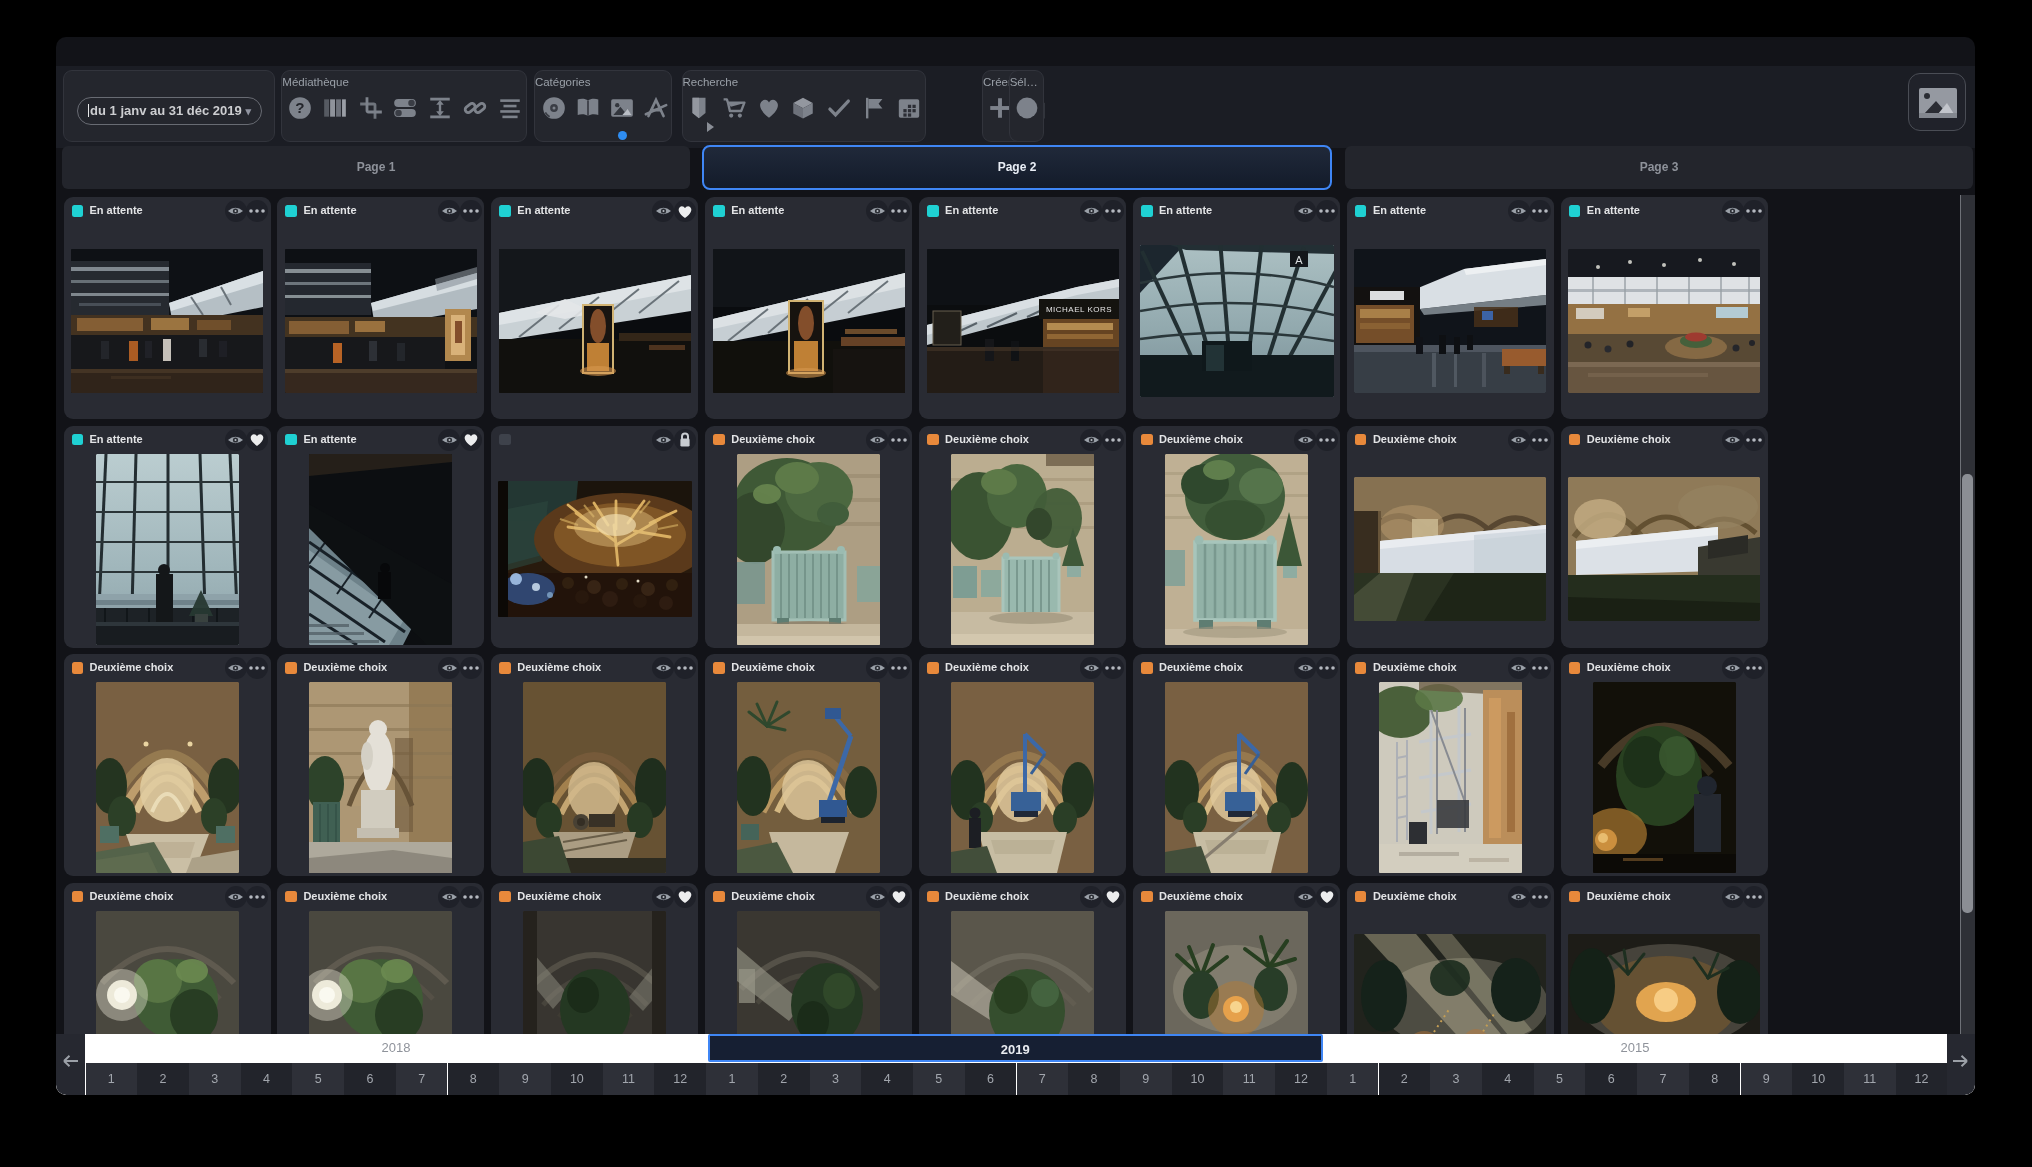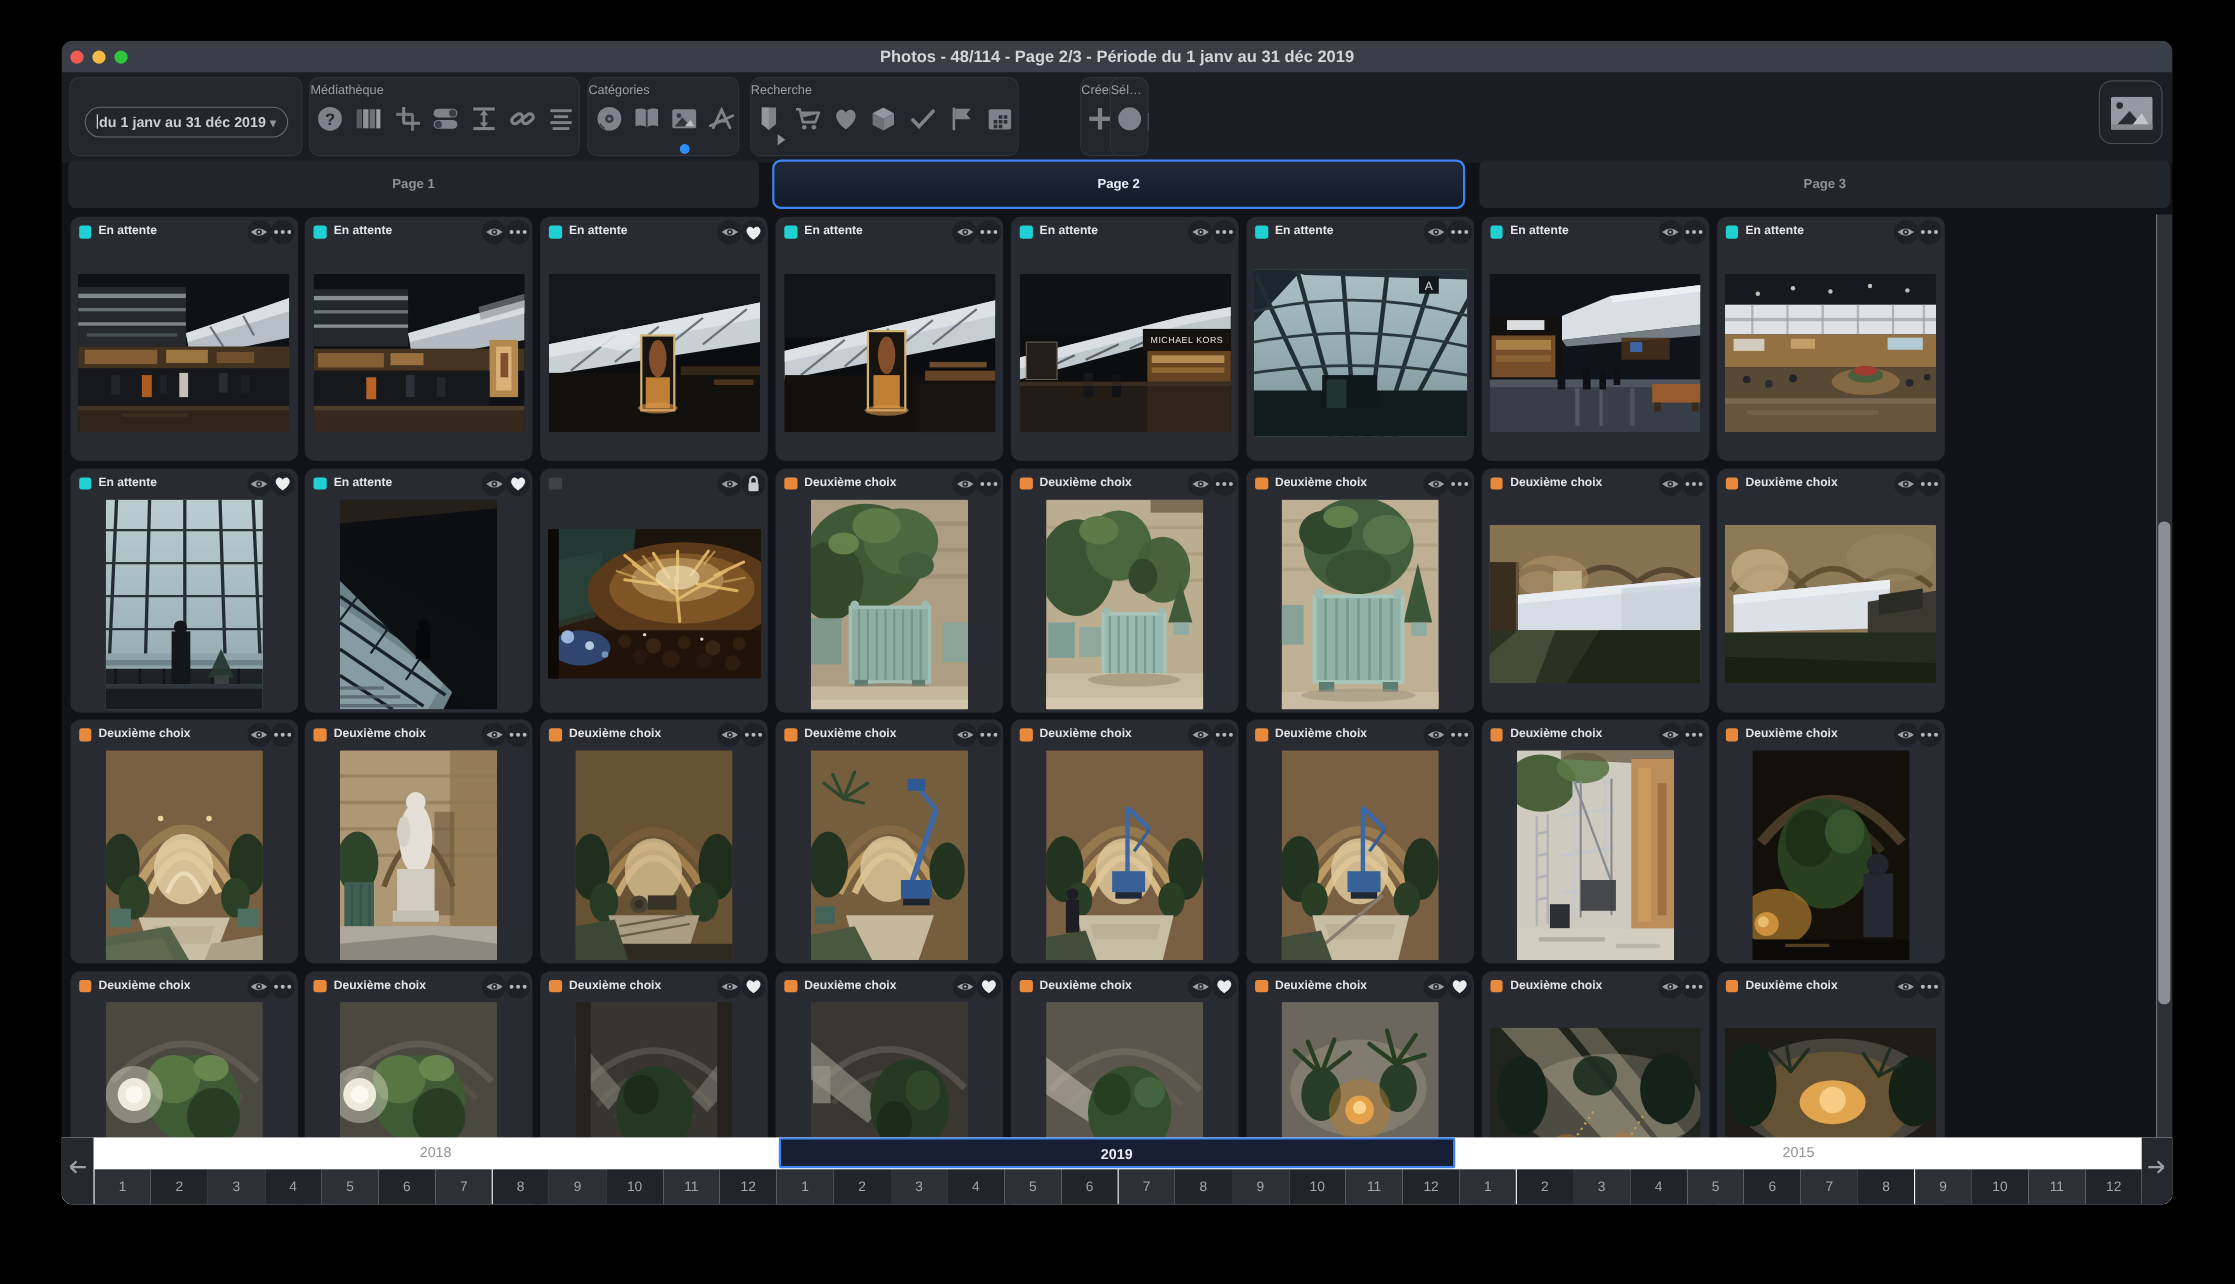--- a/index.html
+++ b/index.html
@@ -19,25 +19,20 @@
 .hic{position:absolute;top:3px;width:22px;height:22px;display:flex;align-items:center;justify-content:center;background:#1f2129;border-radius:50%}
 .ph{position:absolute;overflow:hidden;filter:saturate(.92) brightness(.98) blur(.7px);border-radius:1px}
 .tl{position:absolute;left:0;top:997px;width:1919px;height:61px;background:#ffffff}
 .tlbox{position:absolute;top:0;height:61px;background:#262830}
 .yr{position:absolute;top:0;height:28.5px;font-size:13px;color:#8f939b;text-align:center;line-height:28px}
 .yr2{position:absolute;top:0;height:27.5px;font-size:13px;font-weight:bold;color:#e8ebf0;text-align:center;line-height:27px;background:#161f33;border:2px solid #3f86f5;border-radius:2px}
 .mon{position:absolute;top:28.5px;height:32.5px;font-size:12.5px;color:#a2a6ad;text-align:center;line-height:32px}
 </style></head>
 <body>
 <div id="win">
-<div id="tbar">Photos - 48/114 - Page 2/3 - Période du 1 janv au 31 déc 2019
-<div class="tl-dot" style="left:8.3px;background:#f15b51"></div>
-<div class="tl-dot" style="left:27.7px;background:#f3bb46"></div>
-<div class="tl-dot" style="left:48px;background:#2ec43e"></div>
-</div>
 <div id="toolrow">
       <div class="grp" style="left:7px;width:212px">
 <div class="pill"><span class="cursor"></span>du 1 janv au 31 déc 2019 <span class="caret">▾</span></div>
       </div>
       <div class="grp" style="left:225.3px;width:245.89999999999998px">
 <div class="glabel">Médiathèque</div>
         <div style="position:absolute;left:4.699999999999989px;top:24.5px;width:26px;height:26px"><svg width="26" height="26" viewBox="0 0 24 24">
             <circle cx="12" cy="12" r="10" fill="#7d828b"></circle>
             <text x="12" y="17" text-anchor="middle" font-size="14" font-weight="bold" font-family="Liberation Sans,sans-serif" fill="#23252b">?</text>
           </svg></div>

